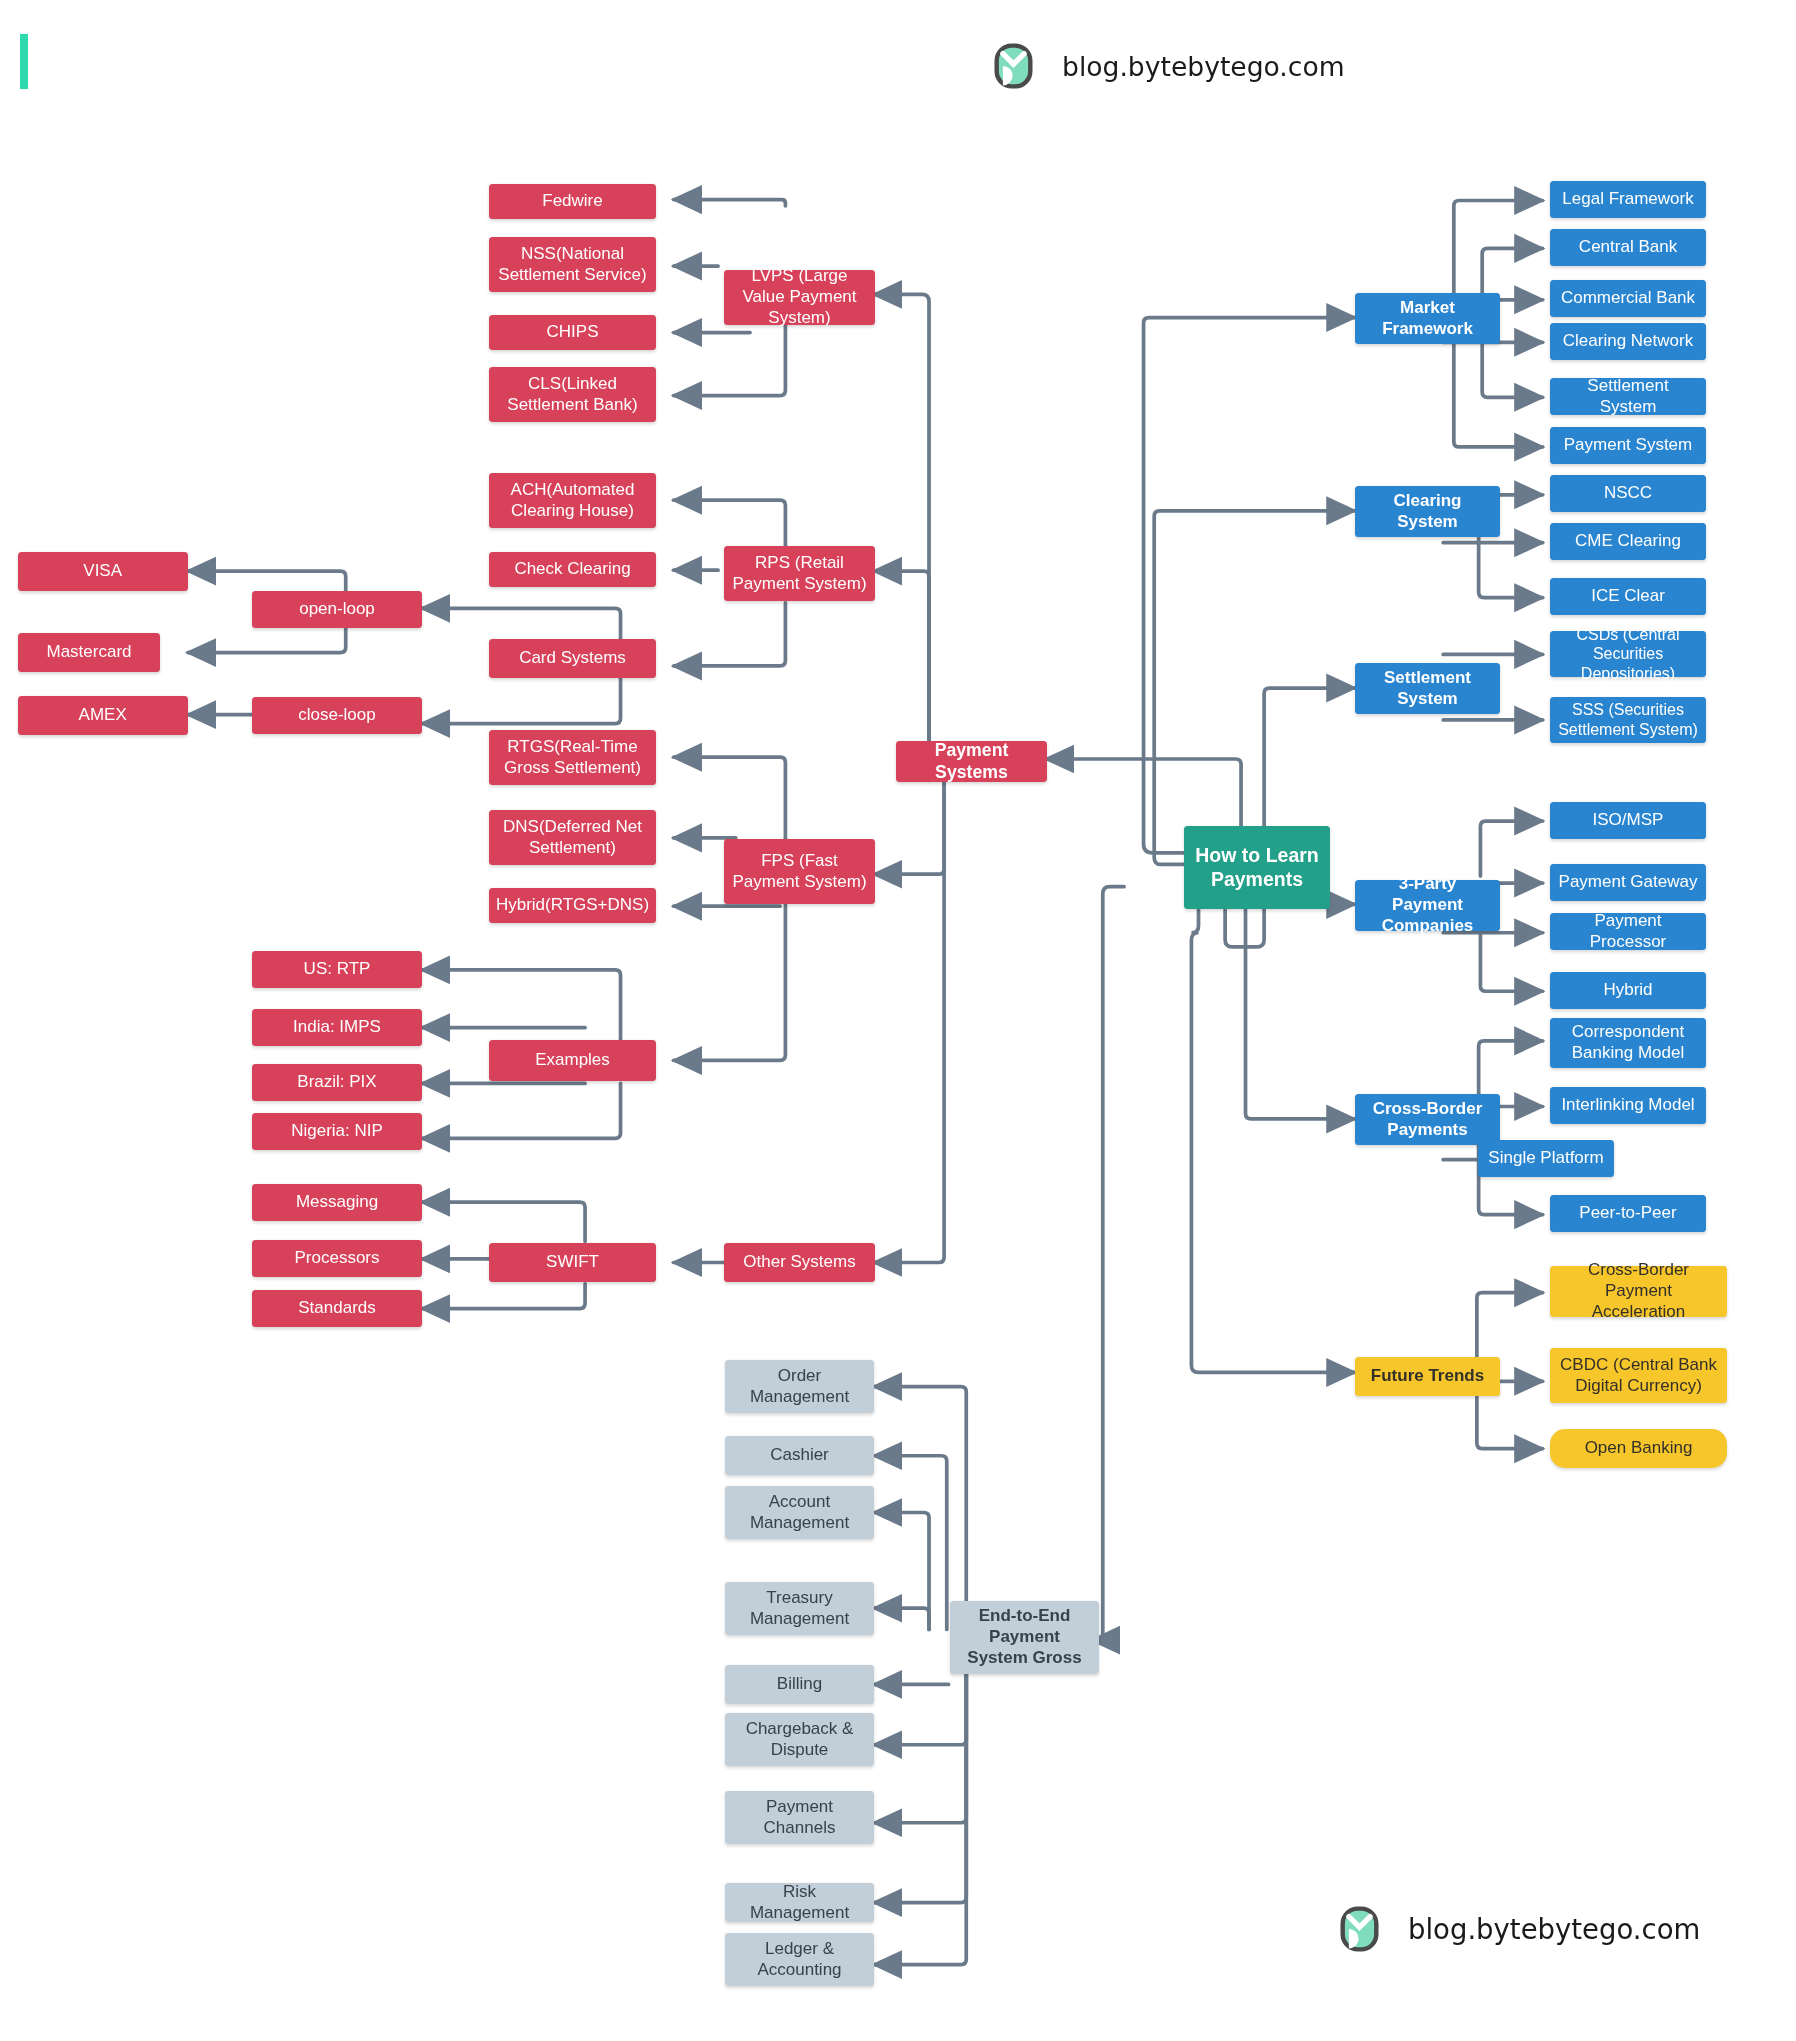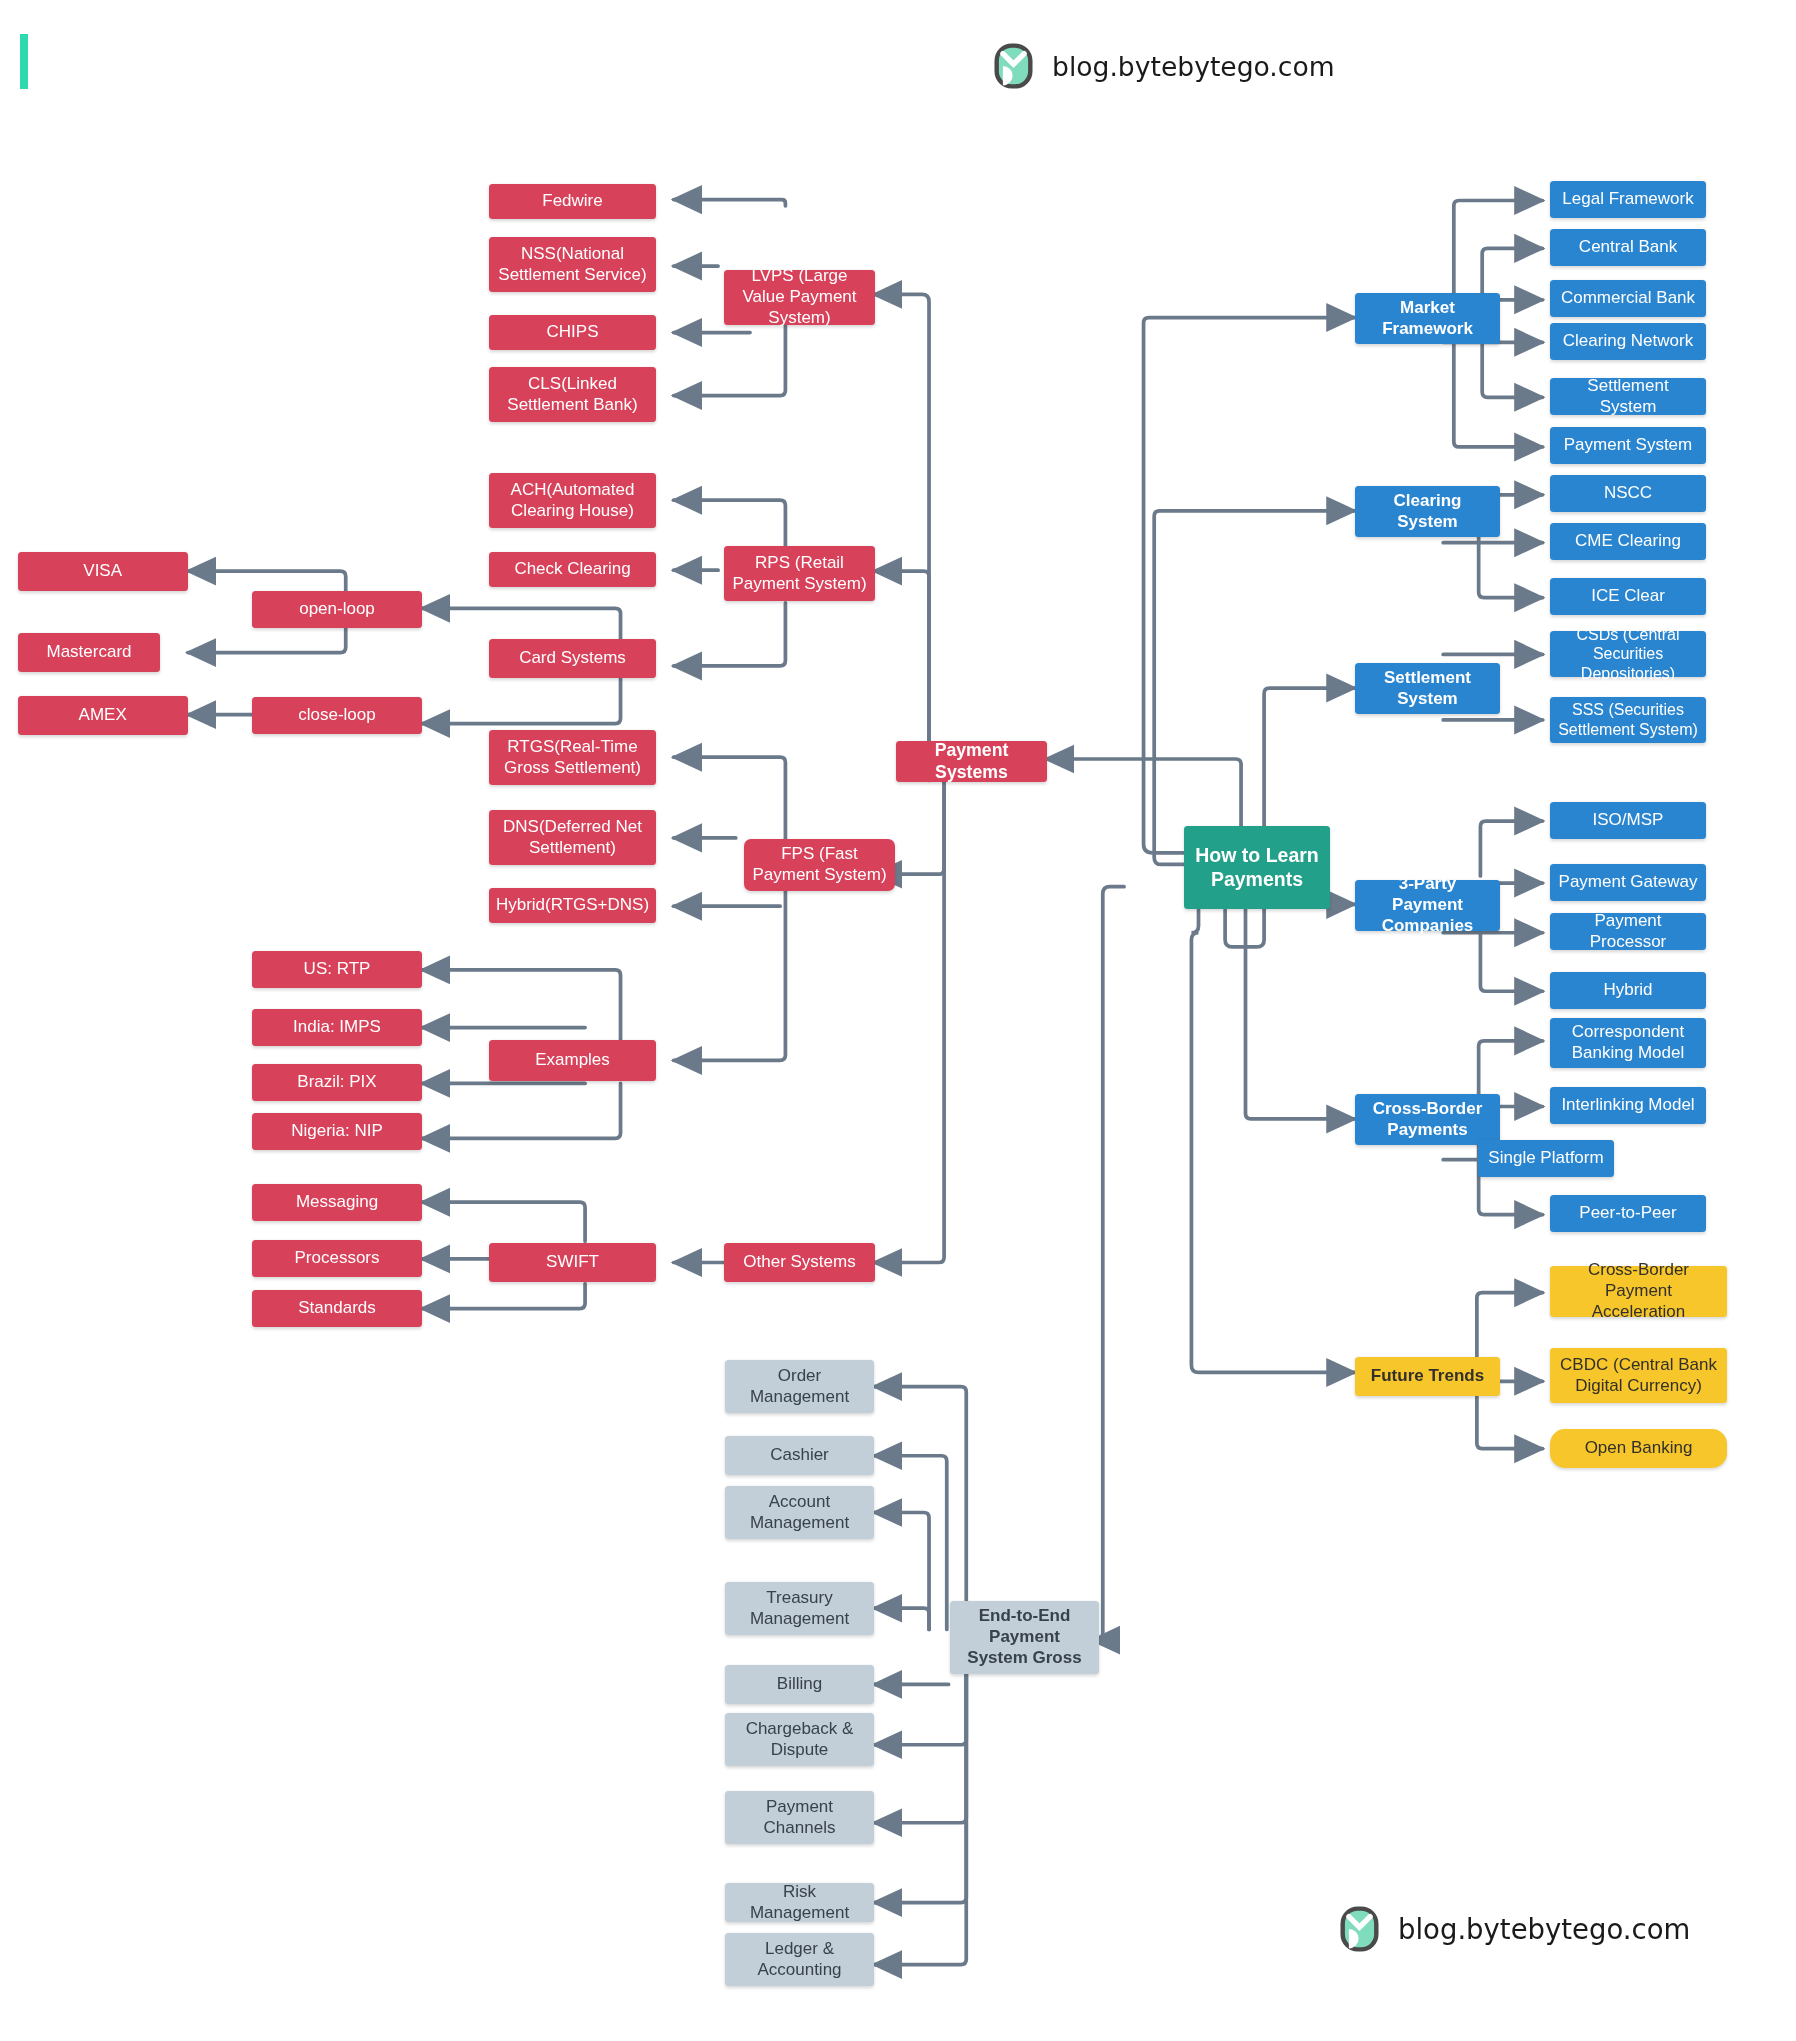--- a/index.html
+++ b/index.html
@@ -12,21 +12,21 @@
     overflow: hidden;
   }
   #canvas { position: absolute; inset: 0; }
   svg#wires { position: absolute; left: 0; top: 0; width: 1796px; height: 2041px; pointer-events: none; }
 
   
   .title-bar { position: absolute; left: 19.5px; top: 34px; display: flex; align-items: center; gap: 12.4px; }
   .title-accent { width: 8px; height: 55px; background: #2fd9ae; }
   .page-title { font-size: 44px; font-weight: 400; color: #111111; letter-spacing: -0.4px; white-space: nowrap; }
 
-  .brand { position: absolute; display: flex; align-items: center; gap: 18px; }
+  .brand { position: absolute; display: flex; align-items: center; gap: 28px; }
   .brand-top { left: 993px; top: 43px; }
   .brand-bottom { left: 1339px; top: 1906px; }
   .brand-mark { width: 41px; height: 46px; flex: none; }
   .brand-text { font-size: 26.6px; color: #1a1a1a; font-family: "DejaVu Sans", sans-serif; white-space: nowrap; }
   .brand-bottom .brand-text { font-size: 27.5px; }
 
   
   .node {
     position: absolute;
     display: flex; align-items: center; justify-content: center;
@@ -191,21 +191,21 @@
   <div class="node red" style="left:489px; top:473px; width:167px; height:55px;">ACH(Automated Clearing House)</div>
   <div class="node red" style="left:489px; top:552px; width:167px; height:35px;">Check Clearing</div>
   <div class="node red" style="left:489px; top:639px; width:167px; height:39px;">Card Systems</div>
 
   <div class="node red" style="left:252px; top:591px; width:170px; height:37px;">open-loop</div>
   <div class="node red" style="left:252px; top:697px; width:170px; height:37px;">close-loop</div>
   <div class="node red" style="left:17.7px; top:552px; width:170px; height:39px;">VISA</div>
   <div class="node red" style="left:18px; top:633px; width:142px; height:39px;">Mastercard</div>
   <div class="node red" style="left:17.7px; top:696px; width:170px; height:39px;">AMEX</div>
 
-  <div class="node red" style="left:744px; top:839px; width:151px; height:52px;border-radius:7px;">FPS (Fast Payment System)</div>
+  <div class="node red" style="left:724px; top:839px; width:151px; height:65px;">FPS (Fast Payment System)</div>
   <div class="node red" style="left:489px; top:730px; width:167px; height:55px;">RTGS(Real-Time Gross Settlement)</div>
   <div class="node red" style="left:489px; top:810px; width:167px; height:55px;">DNS(Deferred Net Settlement)</div>
   <div class="node red" style="left:489px; top:888px; width:167px; height:35px;">Hybrid(RTGS+DNS)</div>
   <div class="node red" style="left:489px; top:1040px; width:167px; height:41px;">Examples</div>
 
   <div class="node red" style="left:252px; top:951px; width:170px; height:37px;">US: RTP</div>
   <div class="node red" style="left:252px; top:1009px; width:170px; height:37px;">India: IMPS</div>
   <div class="node red" style="left:252px; top:1064px; width:170px; height:37px;">Brazil: PIX</div>
   <div class="node red" style="left:252px; top:1113px; width:170px; height:37px;">Nigeria: NIP</div>
 

